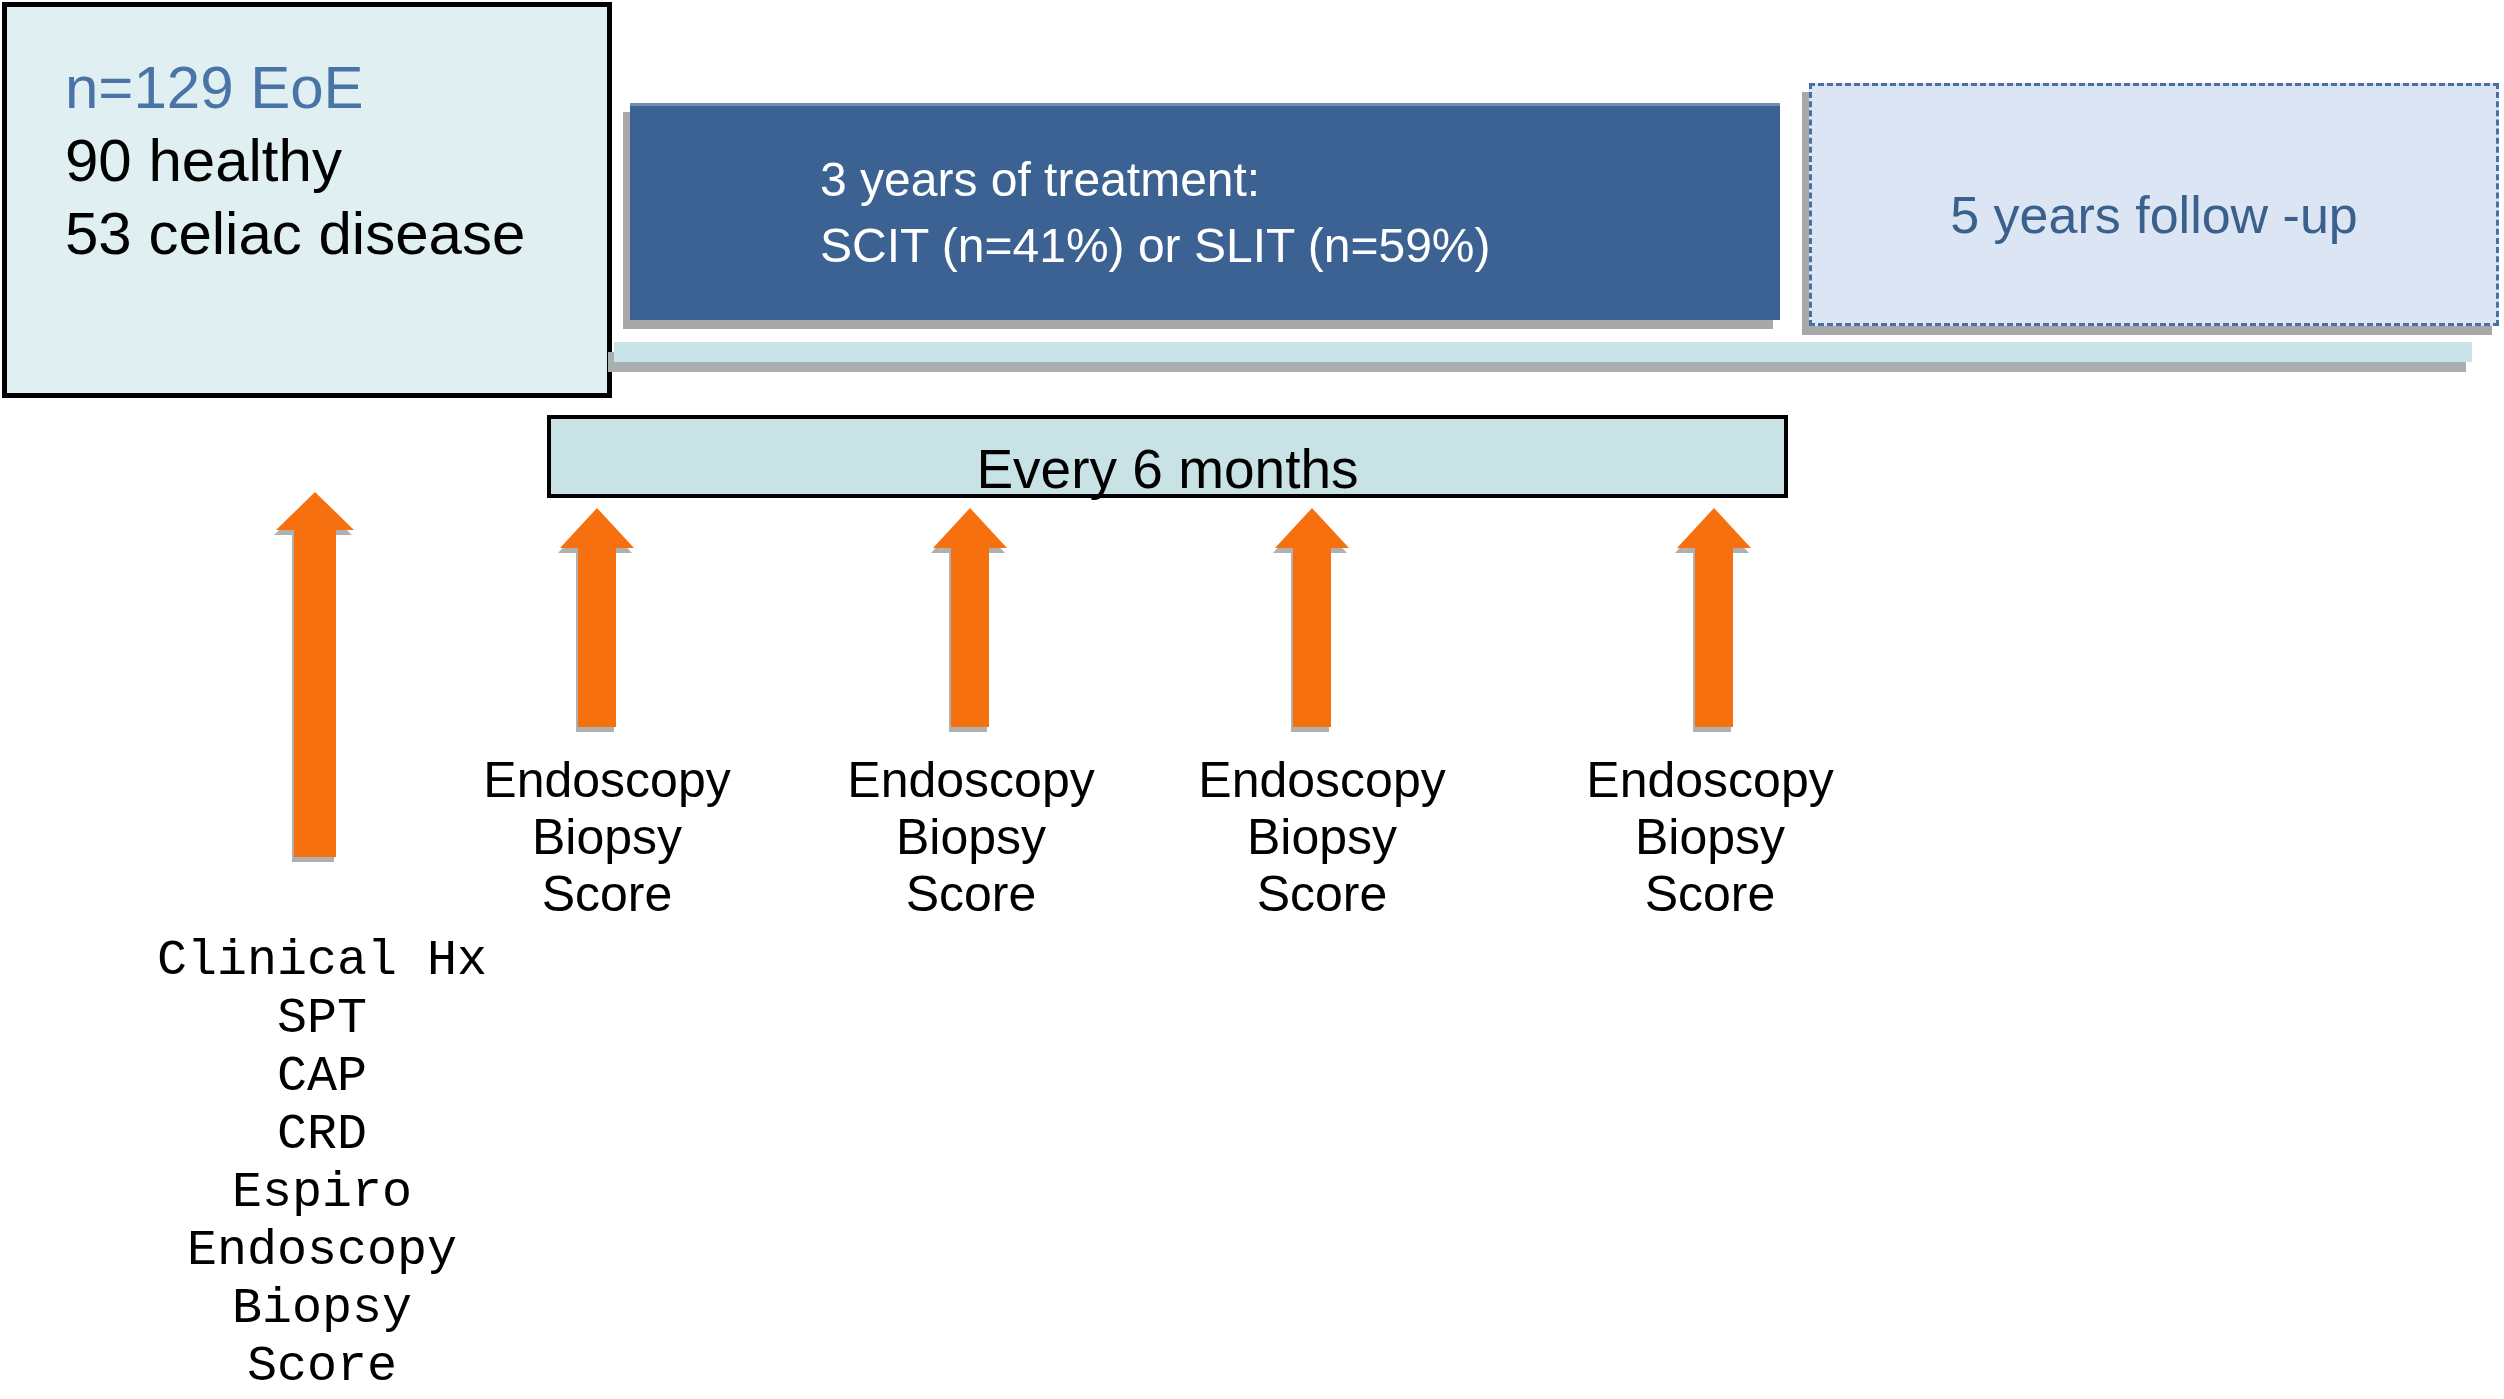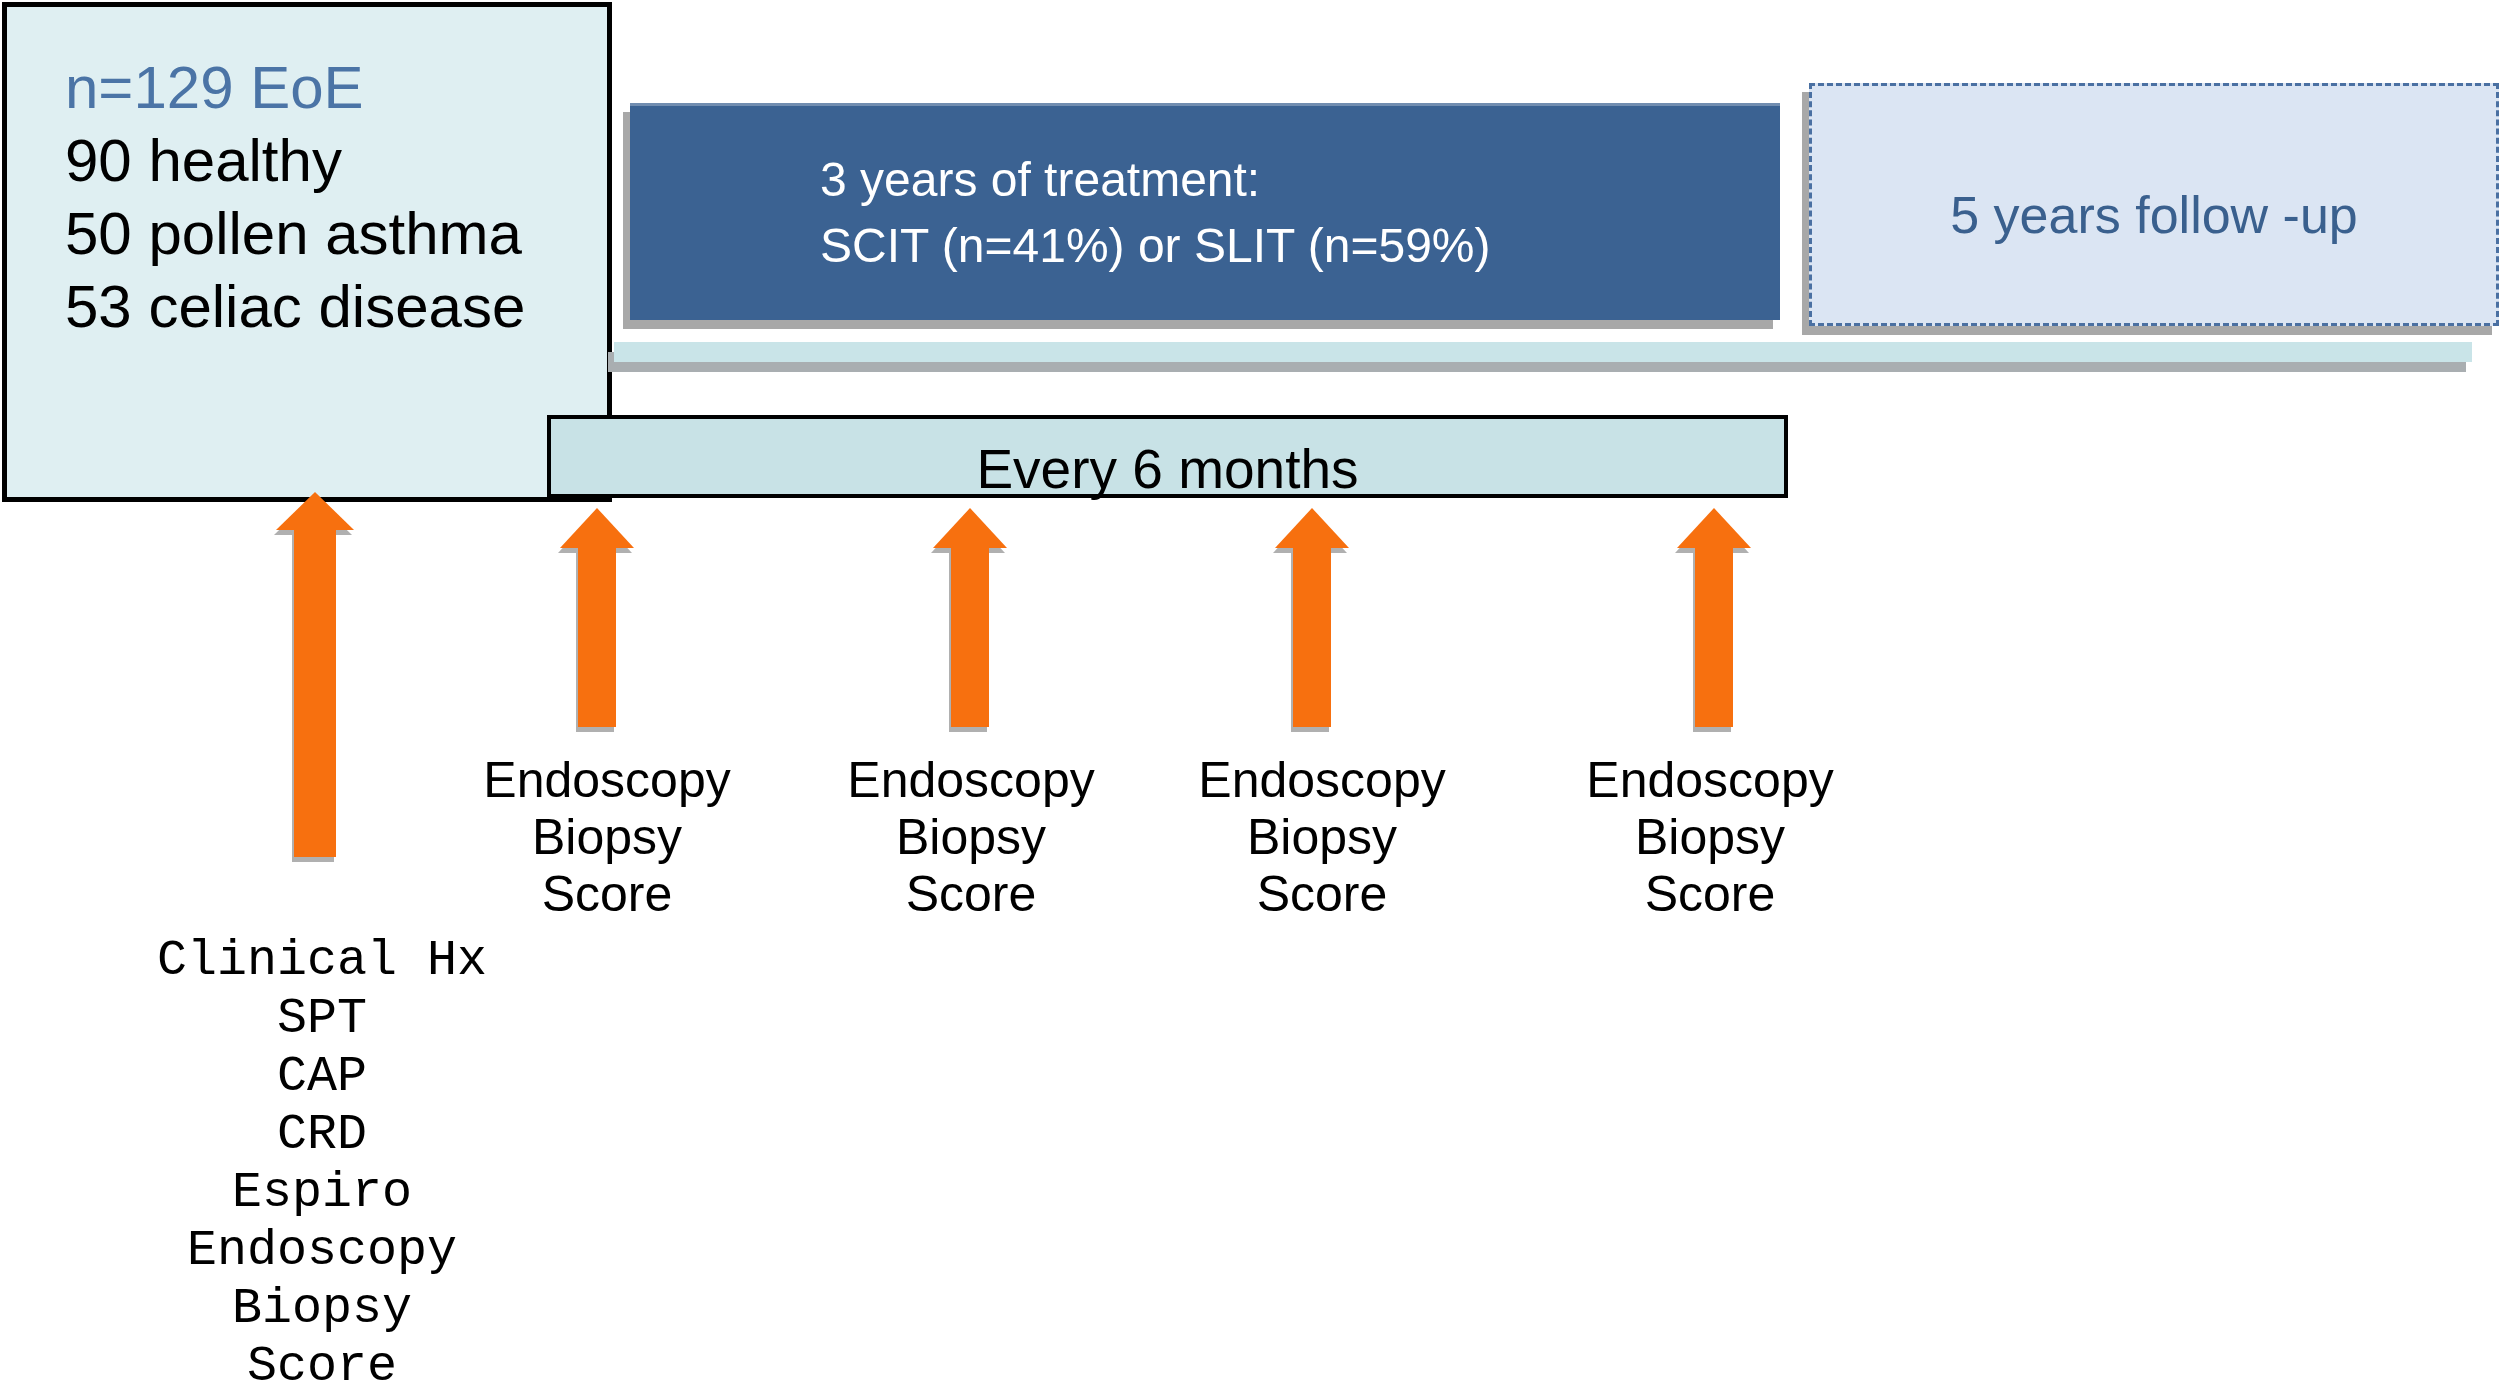--- a/index.html
+++ b/index.html
@@ -17,21 +17,21 @@
     --arrow-shadow:#B0B0B0;
   }
   html,body{margin:0;padding:0;background:#fff;}
   body{font-family:"Liberation Sans",sans-serif;}
   #canvas{
     position:relative;width:2504px;height:1399px;background:#fff;overflow:hidden;
   }
 
   
   .cohort-box{
-    position:absolute;left:2px;top:2px;width:610px;height:500px;
+    position:absolute;left:2px;top:2px;width:610px;height:396px;
     background:var(--light-cyan);border:5px solid #000;box-sizing:border-box;
     padding:44px 38px 0 58px;
   }
   .cohort-box .headline{
     font-size:60px;line-height:73px;color:var(--steel-text);white-space:nowrap;
   }
   .cohort-box .cline{
     font-size:60px;line-height:73px;color:#000;white-space:nowrap;
   }
 
@@ -116,21 +116,20 @@
   }
 </style>
 </head>
 <body>
 
 <div id="canvas">
 
   <div class="cohort-box">
     <div class="headline">n=129 EoE</div>
     <div class="cline">90 healthy</div>
-    <div class="cline">50 pollen asthma</div>
     <div class="cline">53 celiac disease</div>
   </div>
 
   <div class="treatment-box">
     <div class="treatment-text">
       <div>3 years of treatment:</div>
       <div>SCIT (n=41%) or SLIT (n=59%)</div>
     </div>
   </div>
 

